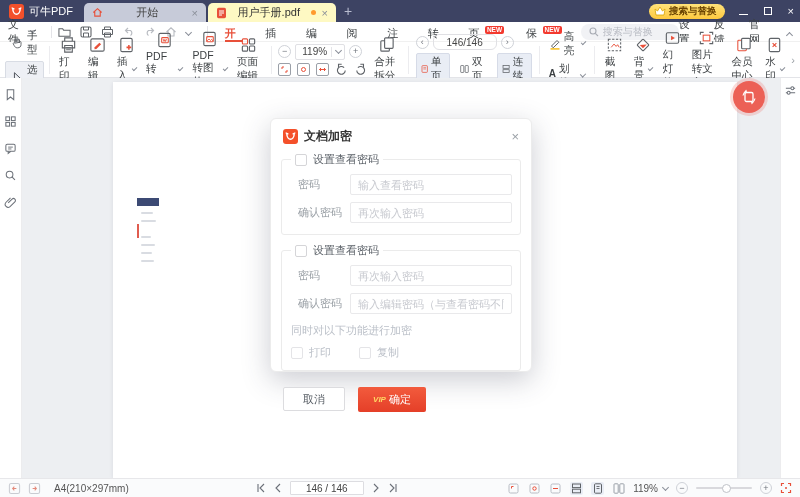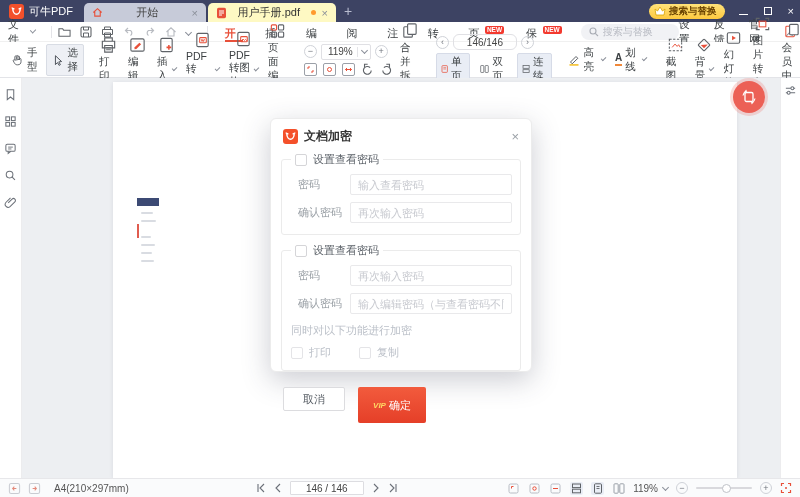--- a/index.html
+++ b/index.html
@@ -36,21 +36,21 @@
   .mi.active{color:#e8503a;border-bottom:2px solid #e8503a;font-weight:bold}
   .new-badge{background:#f3392e;color:#fff;font-size:6.5px;font-weight:bold;line-height:8px;height:8px;padding:0 2px;border-radius:2px;margin-left:1px}
   .searchpill{display:flex;align-items:center;gap:4px;background:#f1f2f5;border-radius:9px;height:16px;padding:0 8px;width:98px;margin-left:8px}
   .searchpill input{border:none;background:transparent;outline:none;font-size:10px;width:72px;color:#555}
   .searchpill input::placeholder{color:#b7bac2}
   .mb-right{margin-left:auto;display:flex;align-items:center;gap:20px;color:#3c4043}
 
   
   .toolbar{position:absolute;left:0;top:42px;right:0;height:36px;background:#fff;border-bottom:1px solid #e3e4e8;display:flex;align-items:center;padding:0 5px}
   .tdiv{width:1px;height:28px;background:#ececef;margin:0 5px}
-  .tool-stack{display:flex;flex-direction:row;gap:2px}
+  .tool-stack{display:flex;flex-direction:column;gap:2px}
   .tool-row{display:flex;align-items:center;gap:4px;font-size:10.5px;color:#3c4043;padding:1px 5px;border:1px solid transparent;border-radius:2px}
   .tool-row.selected{background:#eef0f5;border-color:#d8dce4}
   .tb-btn{display:flex;flex-direction:column;align-items:center;justify-content:center;gap:1px;padding:1px 5px;font-size:10.5px;color:#3c4043}
   .tb-lblrow{display:flex;align-items:center}
   .zg{display:flex;flex-direction:column;gap:3px;margin:0 2px}
   .zg-row{display:flex;align-items:center;gap:4px}
   .circ{width:13px;height:13px;border:1px solid #cfd2d8;border-radius:50%;display:grid;place-items:center;font-size:9px;color:#70757d;line-height:1}
   .zoombox{display:flex;align-items:center;border:1px solid #e0e0e4;border-radius:2px;height:16px;font-size:10px;color:#444;padding:0 3px 0 6px;gap:4px}
   .zoombox .zbdiv{width:1px;height:10px;background:#e4e4e8}
   .pagebox{border:1px solid #e0e0e4;border-radius:6px;height:16px;min-width:64px;display:grid;place-items:center;font-size:10px;color:#444;padding:0 8px}
@@ -83,21 +83,21 @@
   .frow{display:flex;align-items:center;margin:7px 0 7px 8px}
   .frow label{width:52px;color:#9aa0a6;flex:none}
   .frow input{flex:1;height:21px;border:1px solid #e9e9eb;border-radius:2px;padding:0 7px;font-size:11px;color:#333;outline:none;font-family:inherit}
   .frow input::placeholder{color:#c8cad0}
   .note{color:#bcc1c9;margin:9px 0 7px 1px}
   .opts{display:flex;gap:28px;margin:0 0 6px 1px}
   .opt{display:flex;align-items:center;gap:6px;color:#bcc1c9}
   .opt .cb{border-color:#e4e4e7}
   .dlg-footer{display:flex;justify-content:flex-start;gap:13px;padding:8px 12px 0}
   .btn-cancel{width:62px;height:24px;border:1px solid #dcdcdf;border-radius:2px;background:#fff;color:#595f66;font-size:11px;display:grid;place-items:center}
-  .btn-confirm{width:68px;height:36px;border-radius:2px;background:linear-gradient(180deg,#f25b3d,#e53f28);color:#fff;font-size:11px;display:flex;align-items:center;justify-content:center;gap:3px}
+  .btn-confirm{width:68px;height:25px;border-radius:2px;background:linear-gradient(180deg,#f25b3d,#e53f28);color:#fff;font-size:11px;display:flex;align-items:center;justify-content:center;gap:3px}
   .vip-badge{color:#ffd763;font-size:8px;font-weight:bold;font-style:italic}
 
   
   .statusbar{position:absolute;left:0;bottom:0;right:0;height:19px;background:#fafbfc;border-top:1px solid #e7e7ea;display:flex;align-items:center;padding:0 8px;font-size:10px;color:#555;gap:7px}
   .sb-box{width:74px;height:14px;border:1px solid #dddde1;background:#fff;text-align:center;font-size:10px;color:#444;outline:none;border-radius:1px;font-family:inherit}
   .sb-nav{display:flex;align-items:center;gap:8px;margin-left:120px}
   .sb-right{margin-left:auto;display:flex;align-items:center;gap:8px}
   .sb-ic{width:13px;height:13px;display:grid;place-items:center;border-radius:2px}
   .sb-ic.sel{background:#e9edf5}
   .track{width:56px;height:2px;background:#d9d9dd;border-radius:1px;position:relative}

